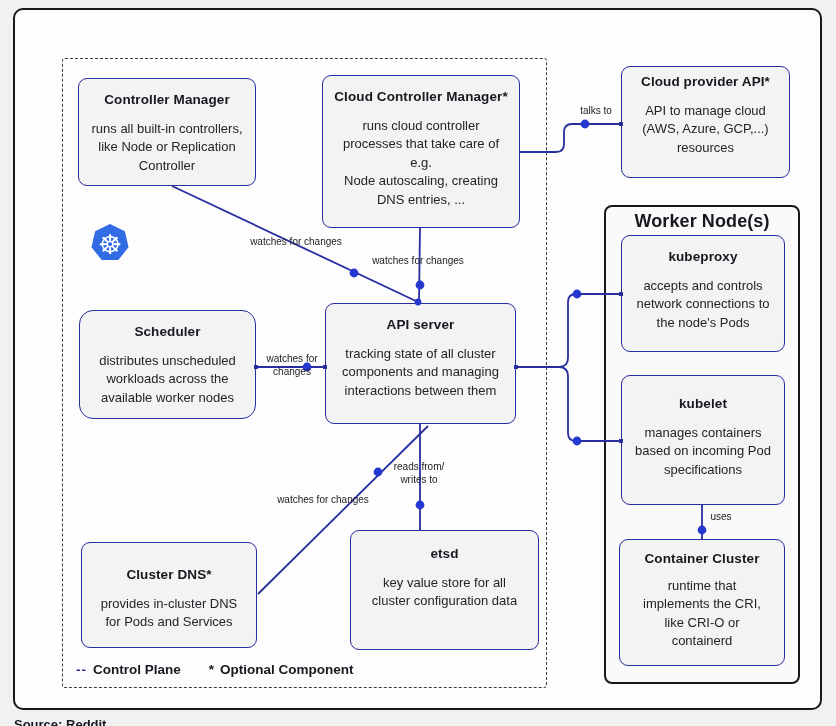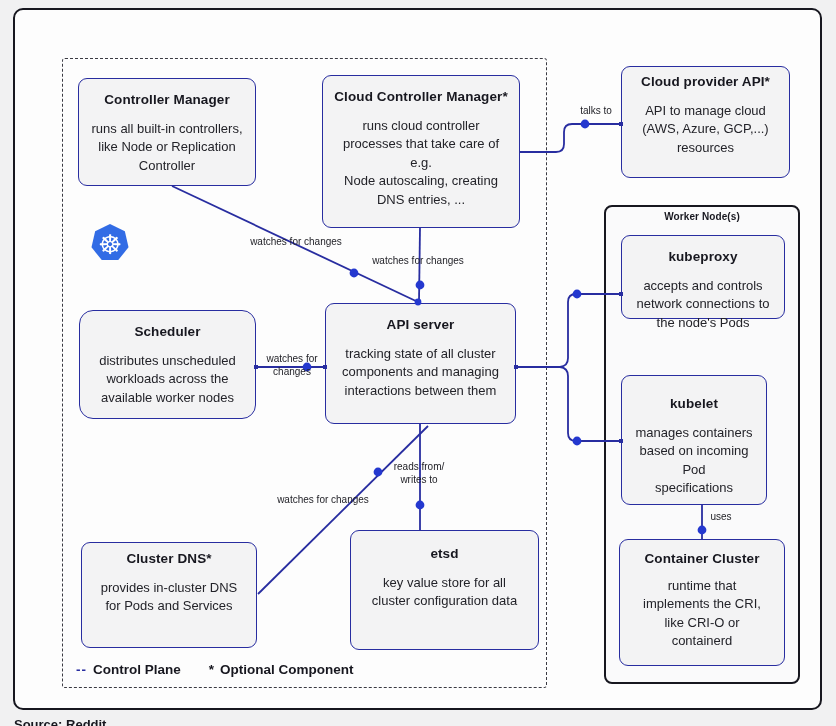--- a/index.html
+++ b/index.html
@@ -5,46 +5,46 @@
   html,body{margin:0;padding:0;}
   body{font-family:"Liberation Sans","DejaVu Sans",sans-serif;background:#ededee;}
   .stage{position:relative;width:836px;height:726px;background:#f1f1f2;overflow:hidden;}
   .outer-panel{position:absolute;left:13px;top:8px;width:809px;height:702px;
     background:#fdfdfd;border:2.5px solid #17171f;border-radius:10px;box-sizing:border-box;z-index:1;}
   .control-plane{position:absolute;left:62px;top:58px;width:485px;height:630px;
     border:1.5px dashed #3a3a42;border-radius:3px;box-sizing:border-box;z-index:2;background:transparent;}
   .worker-container{position:absolute;left:604px;top:205px;width:196px;height:479px;
     background:#fafafb;border:2px solid #17171f;border-radius:8px;box-sizing:border-box;z-index:2;}
   .worker-title{position:absolute;left:604px;top:211px;width:196px;text-align:center;
-    font-size:10px;font-weight:bold;color:#17171f;z-index:3;letter-spacing:.1px;}
+    font-size:18px;font-weight:bold;color:#17171f;z-index:3;letter-spacing:.1px;}
   .node{position:absolute;background:#f3f3f4;border:1.6px solid #282da0;border-radius:9px;
     box-sizing:border-box;display:flex;flex-direction:column;align-items:center;
     padding:13px 6px;gap:13px;z-index:4;}
   .node-title{font-size:13.5px;font-weight:bold;color:#17171f;text-align:center;letter-spacing:.1px;}
   .node-body{font-size:13px;color:#232329;text-align:center;line-height:1.42;white-space:pre-line;}
   .edges{position:absolute;left:0;top:0;width:836px;height:726px;z-index:5;pointer-events:none;}
   .edge-label{position:absolute;transform:translate(-50%,-50%);font-size:10px;color:#232329;
     text-align:center;line-height:1.25;white-space:pre-line;z-index:6;}
   .legend{position:absolute;left:76px;top:662px;display:flex;gap:28px;z-index:6;
     font-size:13.5px;font-weight:bold;color:#17171f;}
   .legend-item{display:flex;gap:6px;align-items:baseline;}
   .legend-sym-dash{color:#282da0;letter-spacing:1px;}
   .k8s-logo{position:absolute;left:89px;top:222px;width:42px;height:42px;z-index:4;}
   .caption{position:absolute;left:14px;top:717px;font-size:13px;font-weight:bold;color:#17171f;z-index:7;}
   
   .n-cm{left:78px;top:78px;width:178px;height:108px;}
   .n-ccm{left:322px;top:75px;width:198px;height:153px;}
   .n-cpa{left:621px;top:66px;width:169px;height:112px;padding-top:7px;}
-  .n-kubeproxy{left:621px;top:235px;width:164px;height:84px;}
-  .n-kubelet{left:621px;top:375px;width:146px;height:130px;padding-top:20px;}
+  .n-kubeproxy{left:621px;top:235px;width:164px;height:117px;}
+  .n-kubelet{left:621px;top:375px;width:164px;height:130px;padding-top:20px;}
   .n-runtime{left:619px;top:539px;width:166px;height:127px;padding-top:11px;gap:11px;}
   .n-sched{left:79px;top:310px;width:177px;height:109px;border-radius:14px;}
   .n-api{left:325px;top:303px;width:191px;height:121px;}
   .n-etsd{left:326px;top:530px;width:189px;height:120px;padding-top:15px;margin-left:24px;}
-  .n-dns{left:81px;top:542px;width:176px;height:106px;padding-top:8px;}
+  .n-dns{left:81px;top:542px;width:176px;height:106px;padding-top:24px;}
 </style>
 </head>
 <body>
 
 <div class="stage">
 
   <div class="outer-panel"></div>
 
   <div class="control-plane"></div>
 

